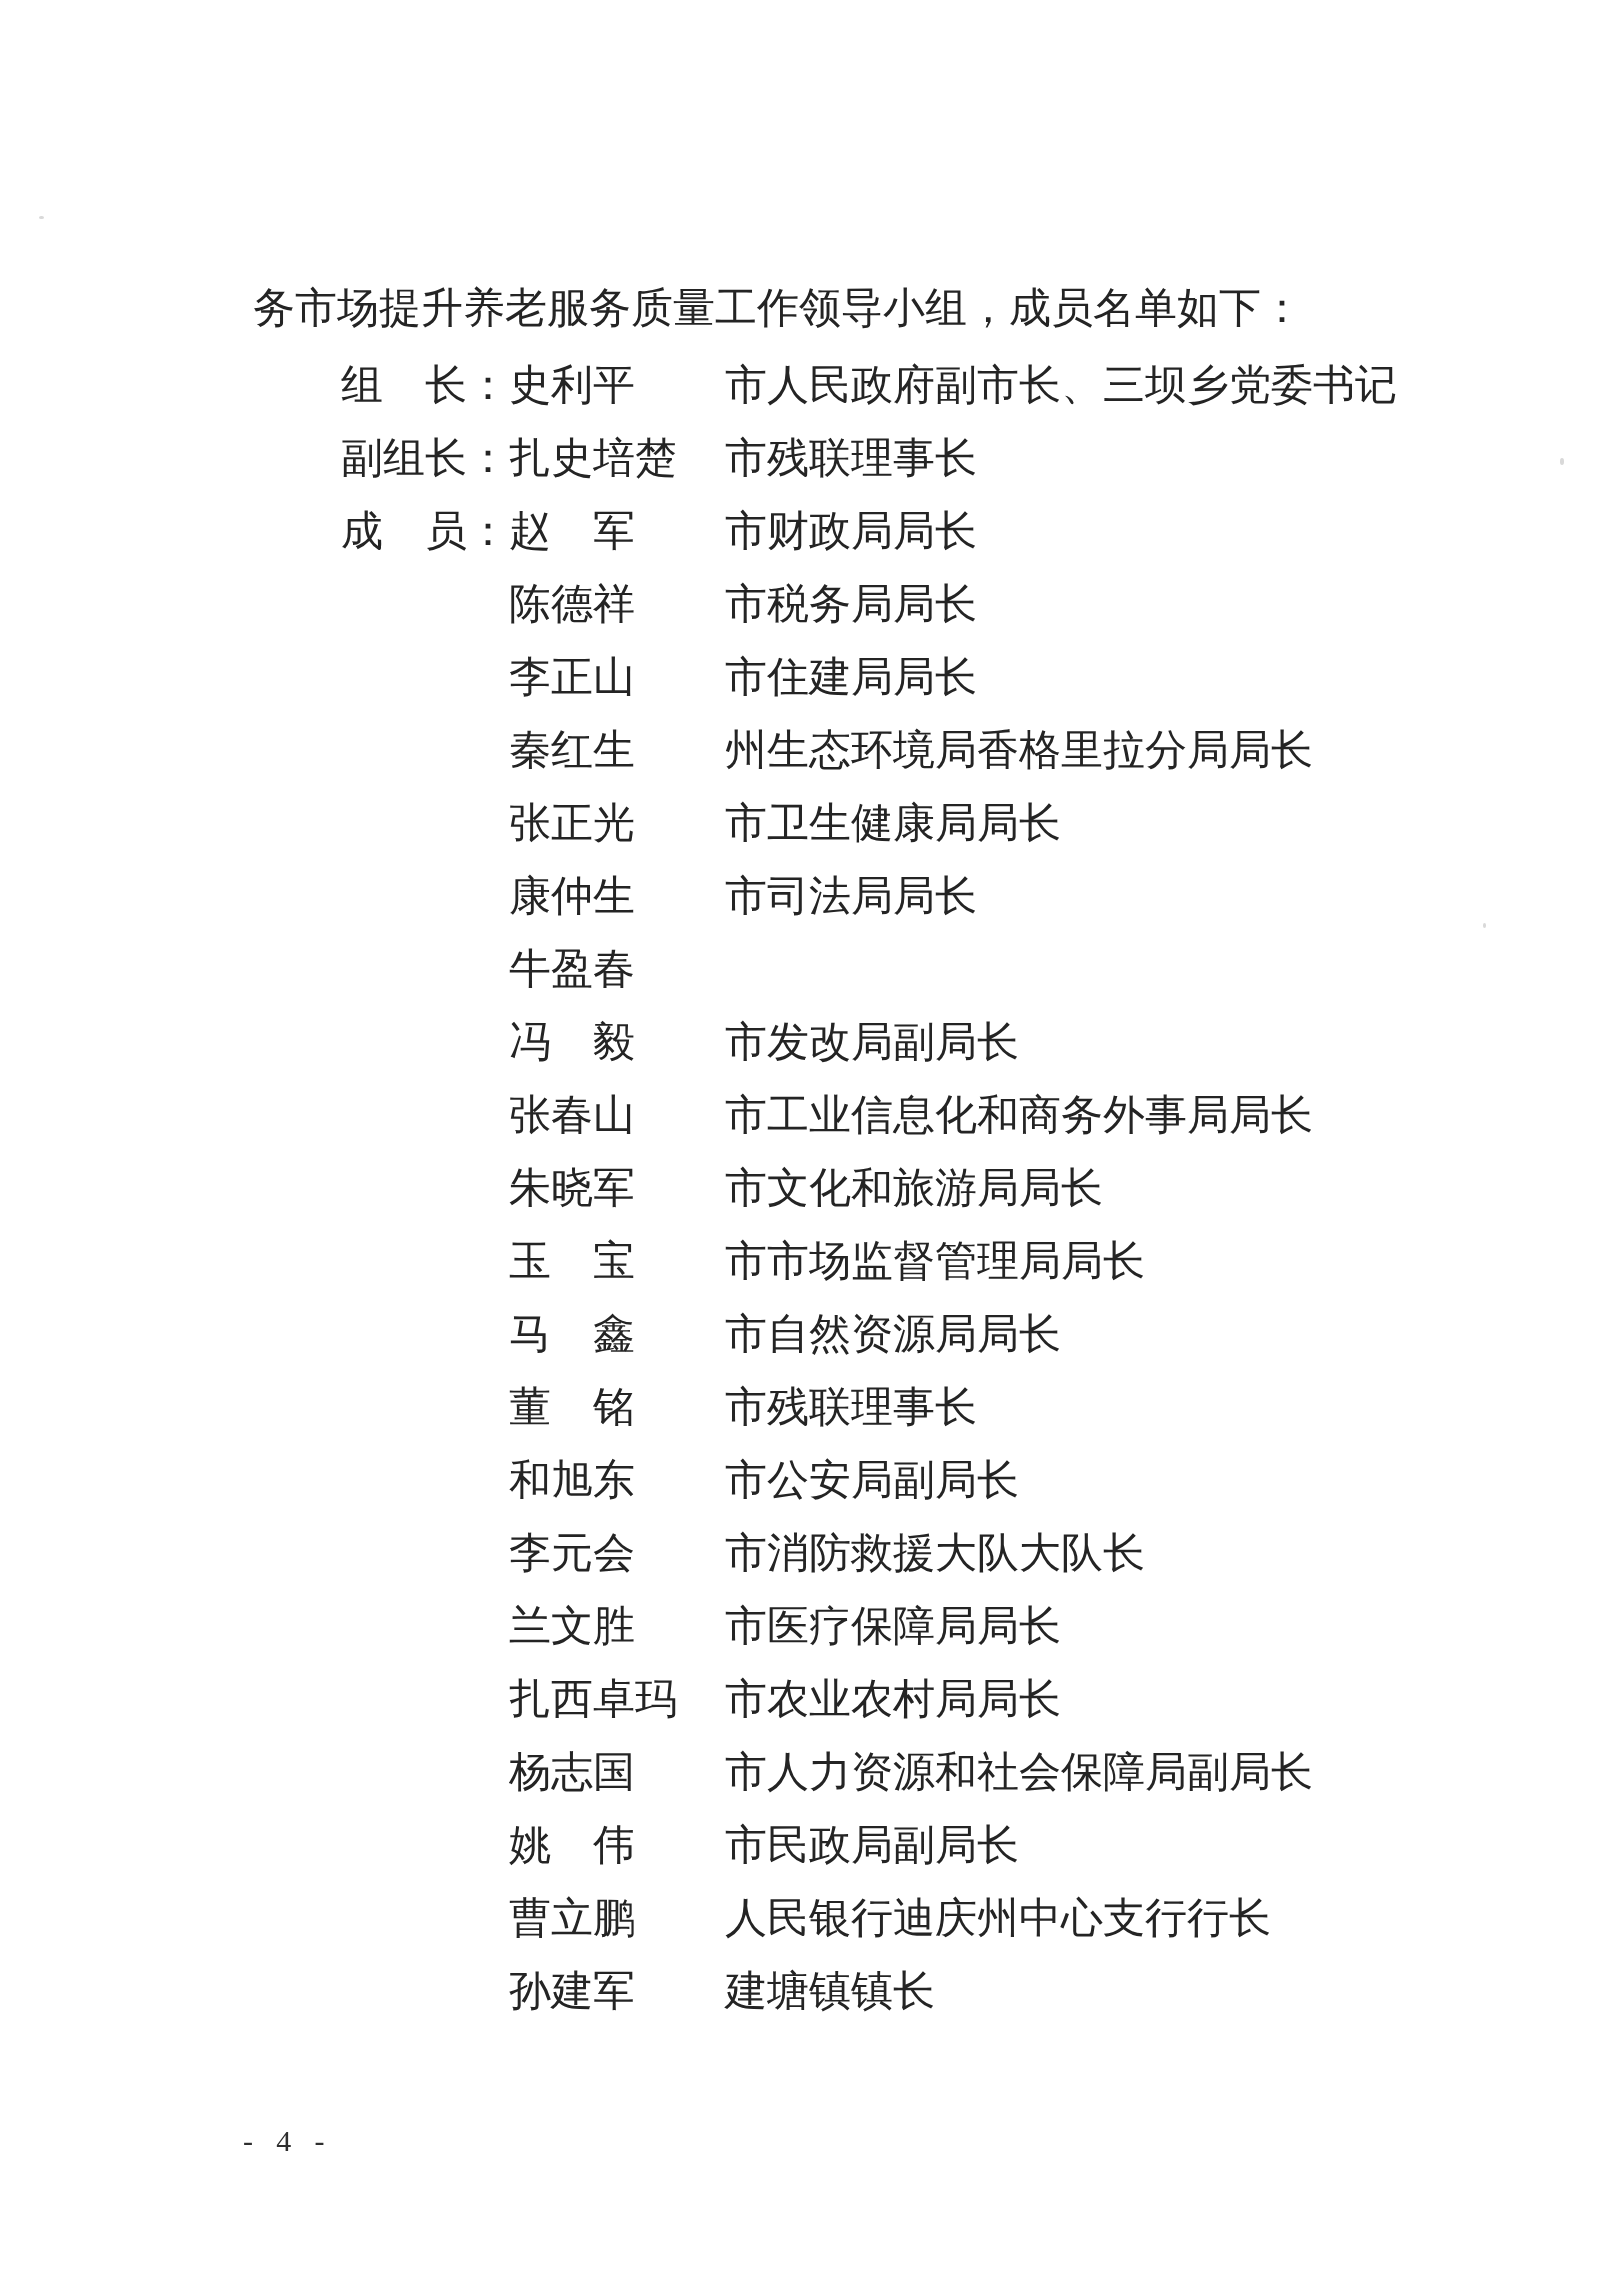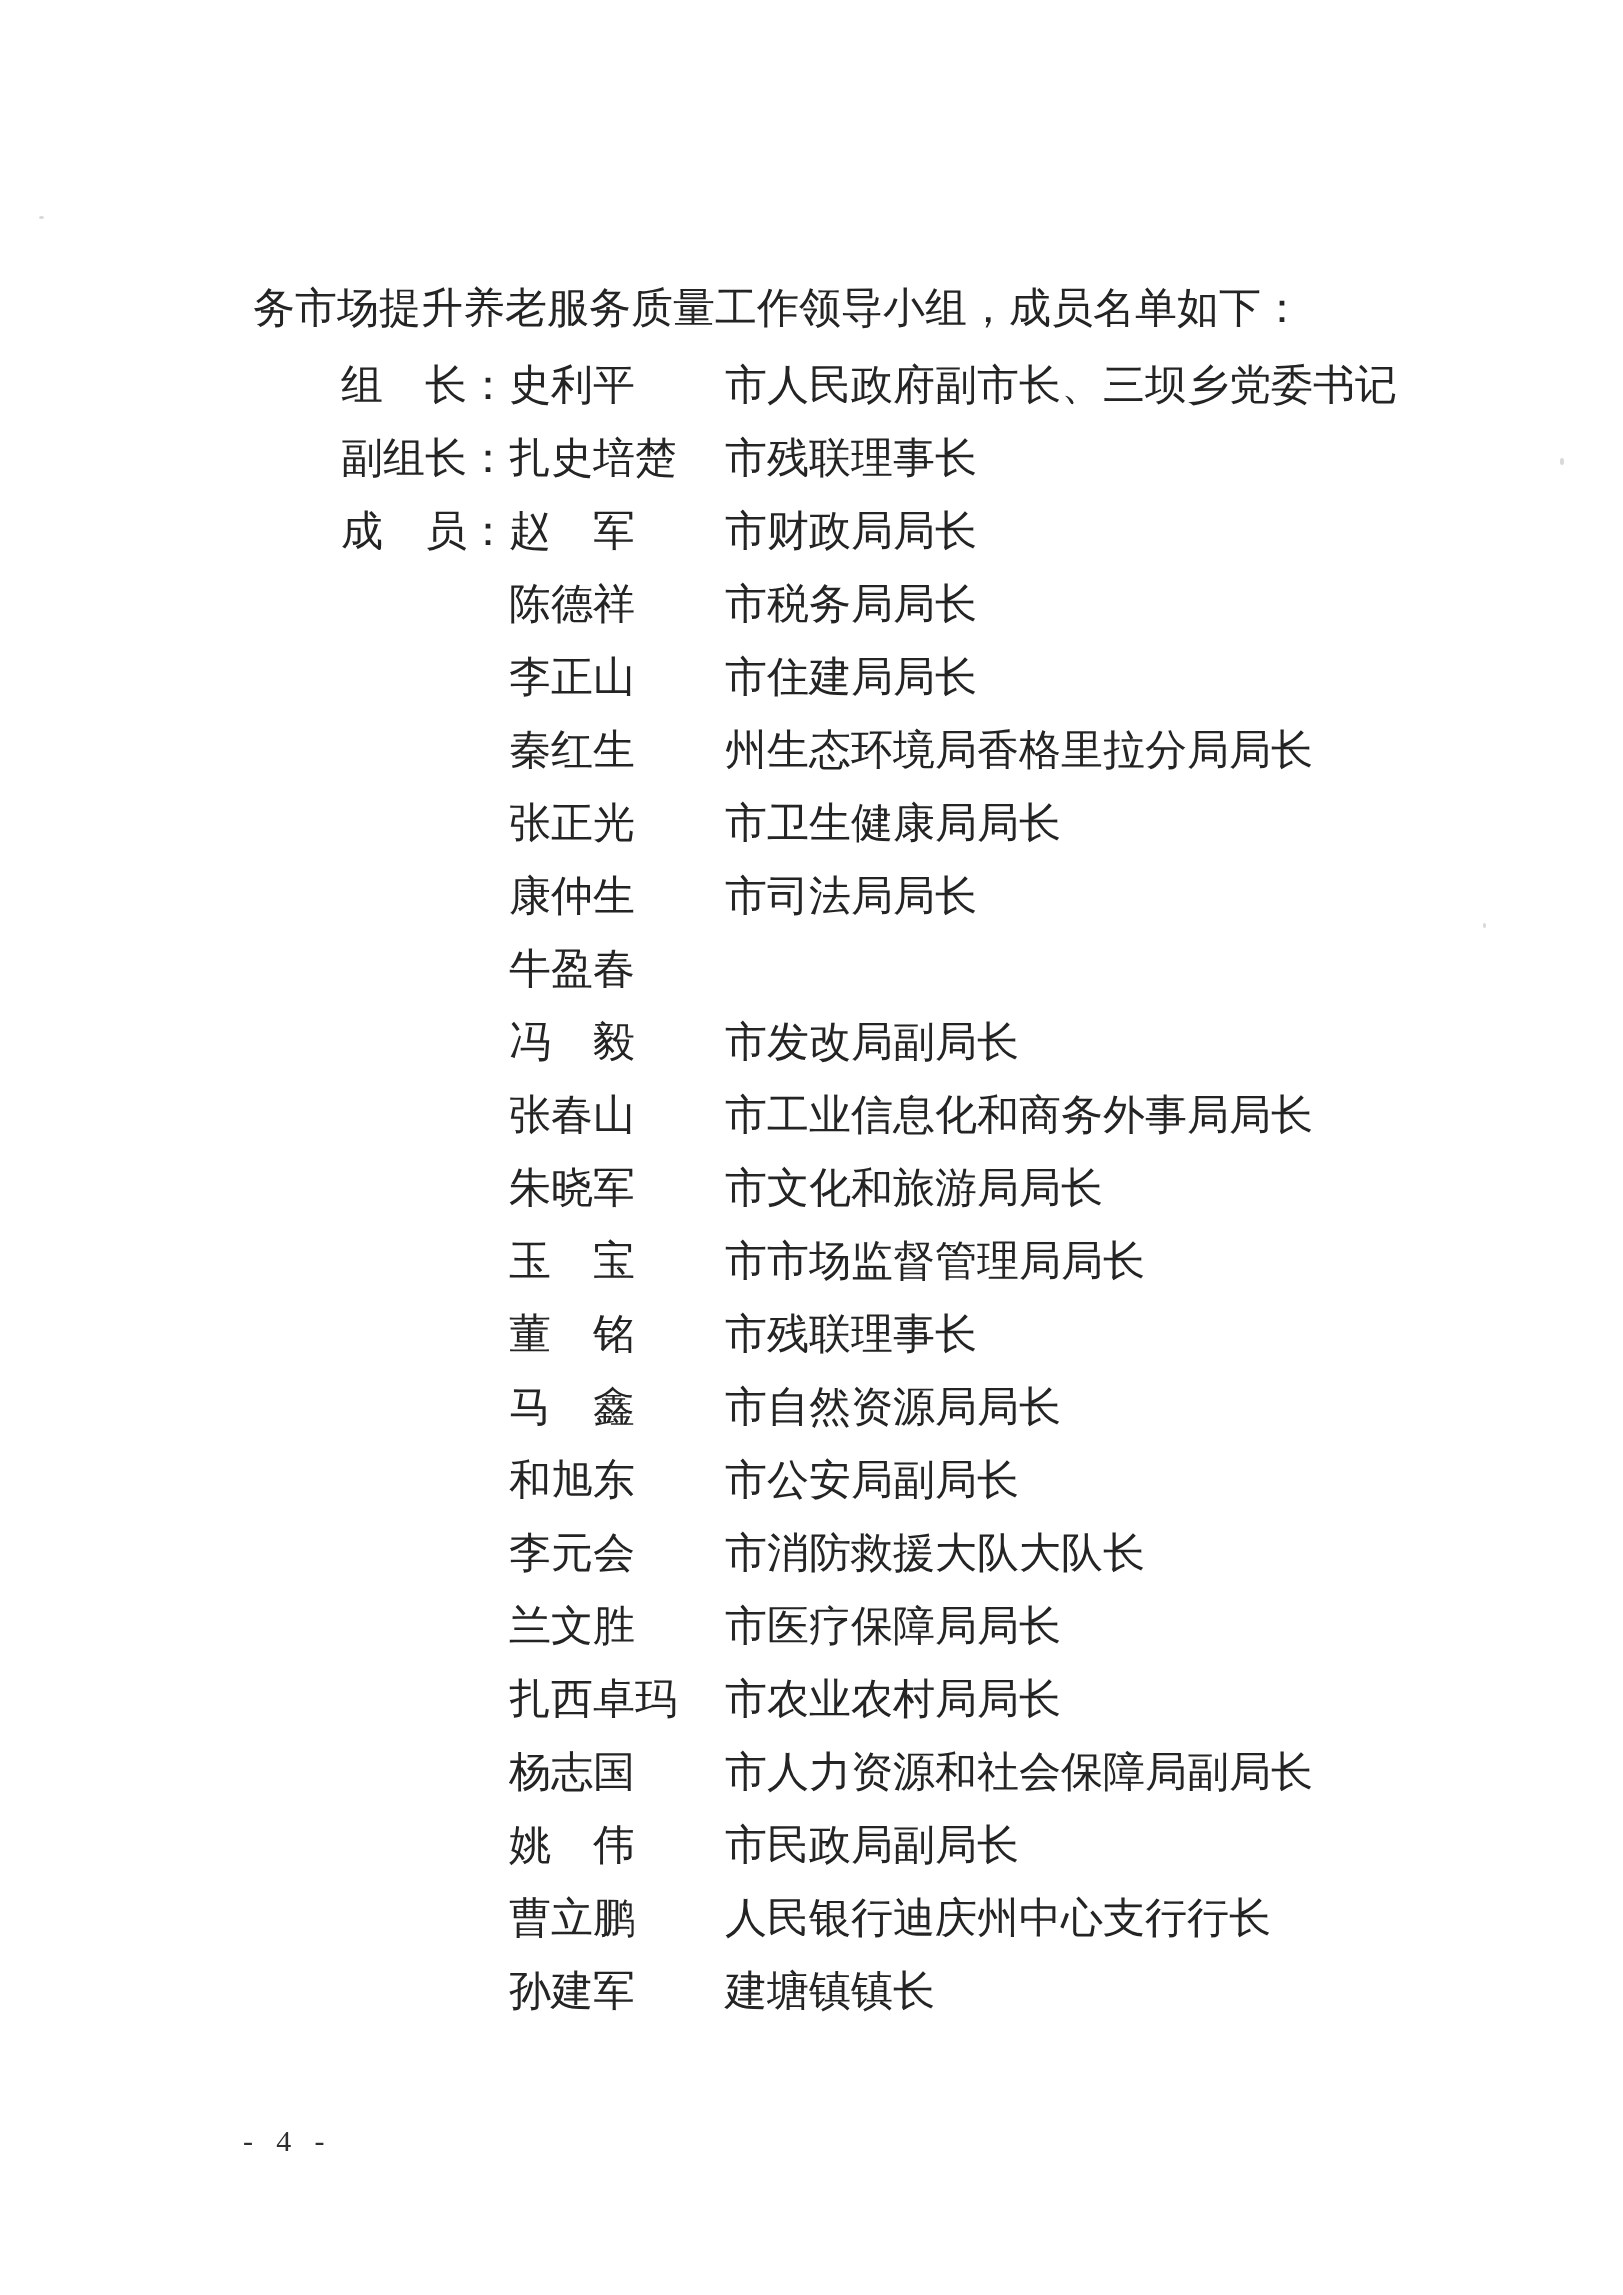--- a/index.html
+++ b/index.html
@@ -148,28 +148,28 @@
   </div>
 
   <div class="row">
     <span class="col-label"></span>
     <span class="col-name">玉　宝</span>
     <span class="col-title">市市场监督管理局局长</span>
   </div>
 
   <div class="row">
     <span class="col-label"></span>
+    <span class="col-name">马　鑫</span>
+    <span class="col-title">市自然资源局局长</span>
+  </div>
+
+  <div class="row">
+    <span class="col-label"></span>
     <span class="col-name">董　铭</span>
     <span class="col-title">市残联理事长</span>
-  </div>
-
-  <div class="row">
-    <span class="col-label"></span>
-    <span class="col-name">马　鑫</span>
-    <span class="col-title">市自然资源局局长</span>
   </div>
 
   <div class="row">
     <span class="col-label"></span>
     <span class="col-name">和旭东</span>
     <span class="col-title">市公安局副局长</span>
   </div>
 
   <div class="row">
     <span class="col-label"></span>

